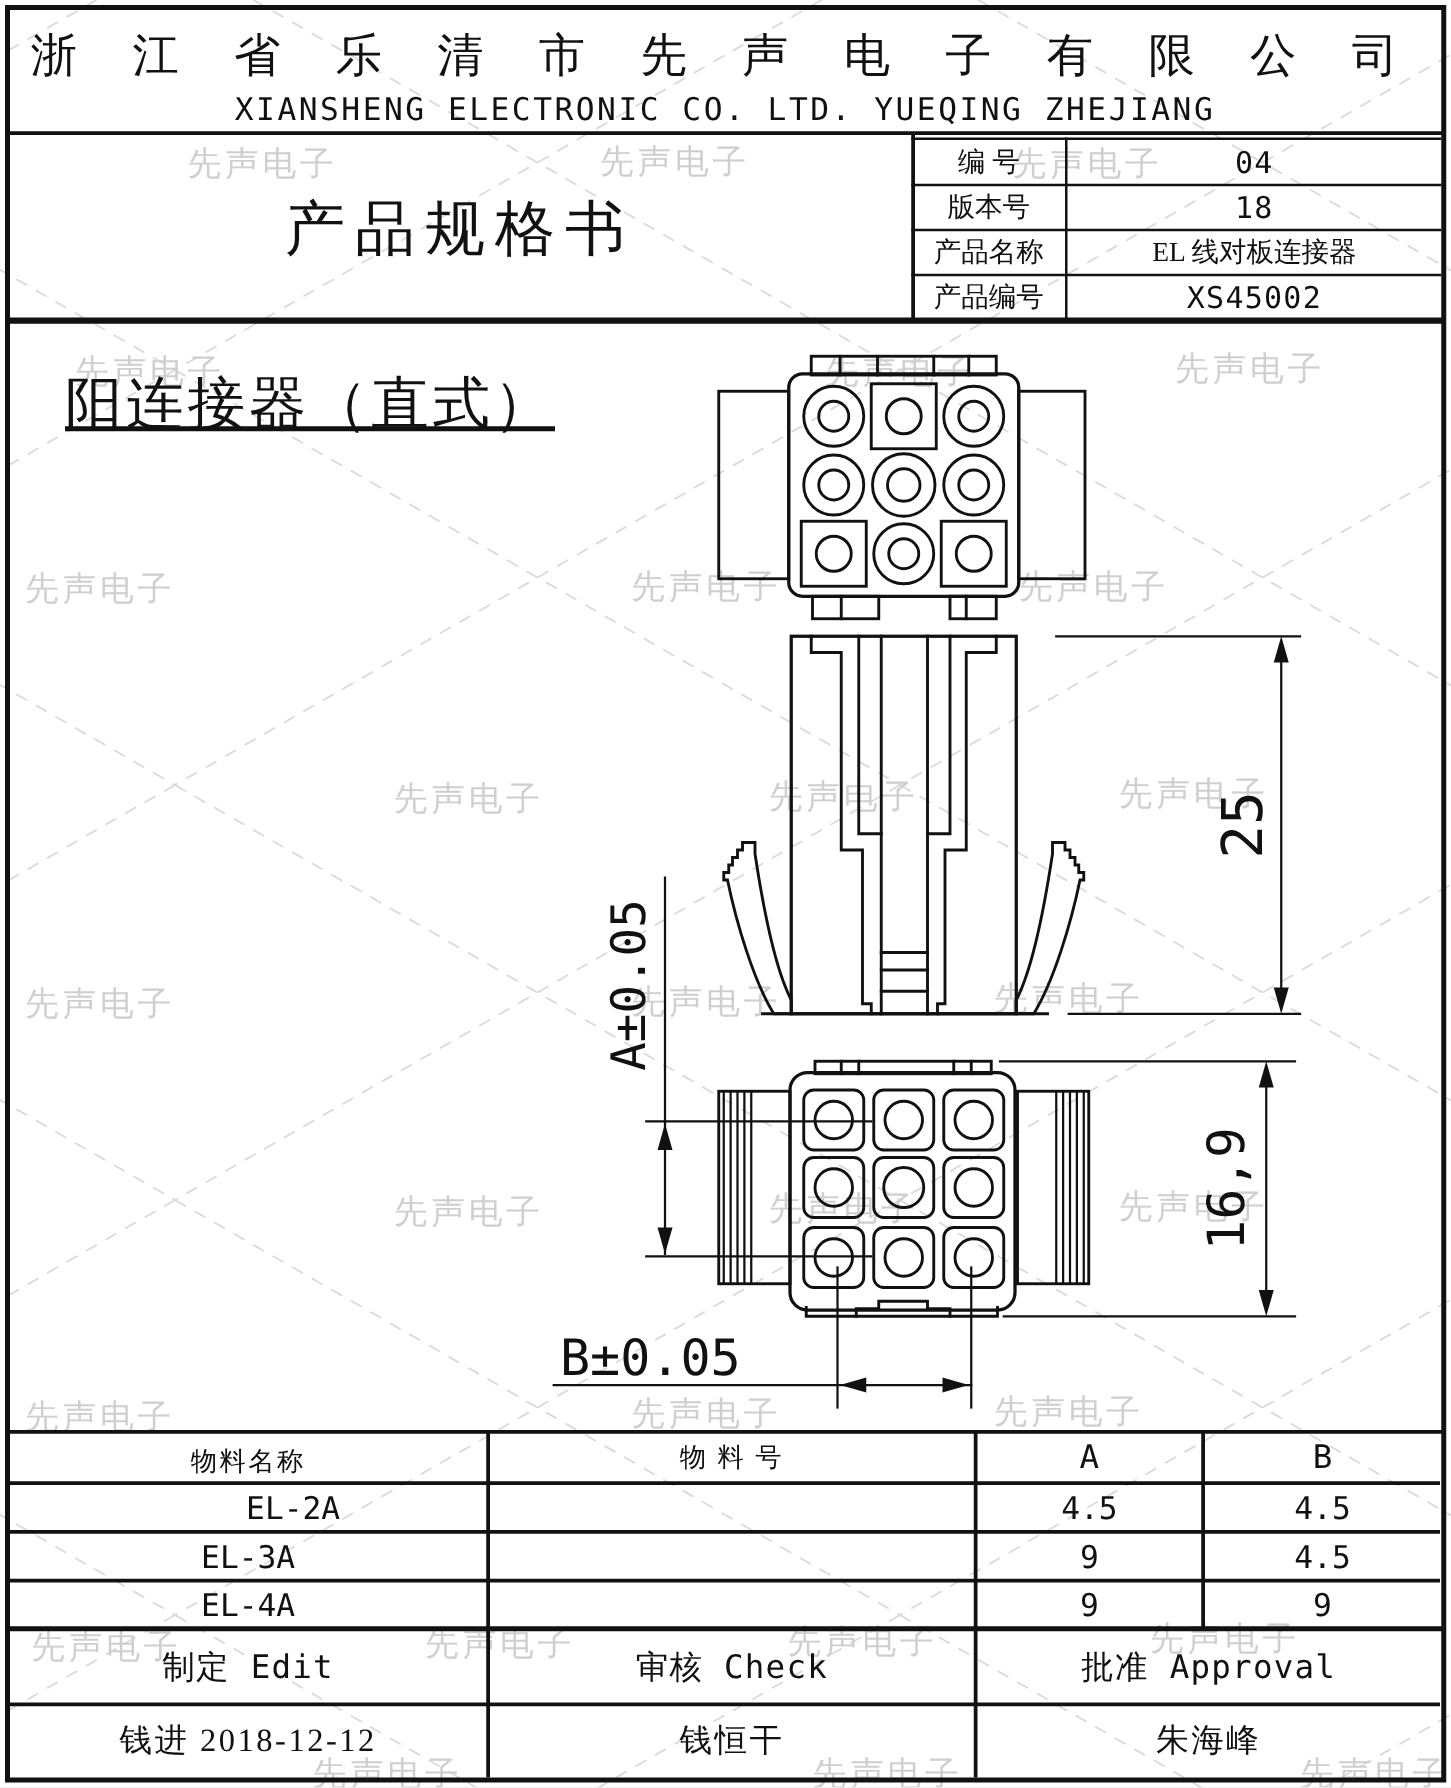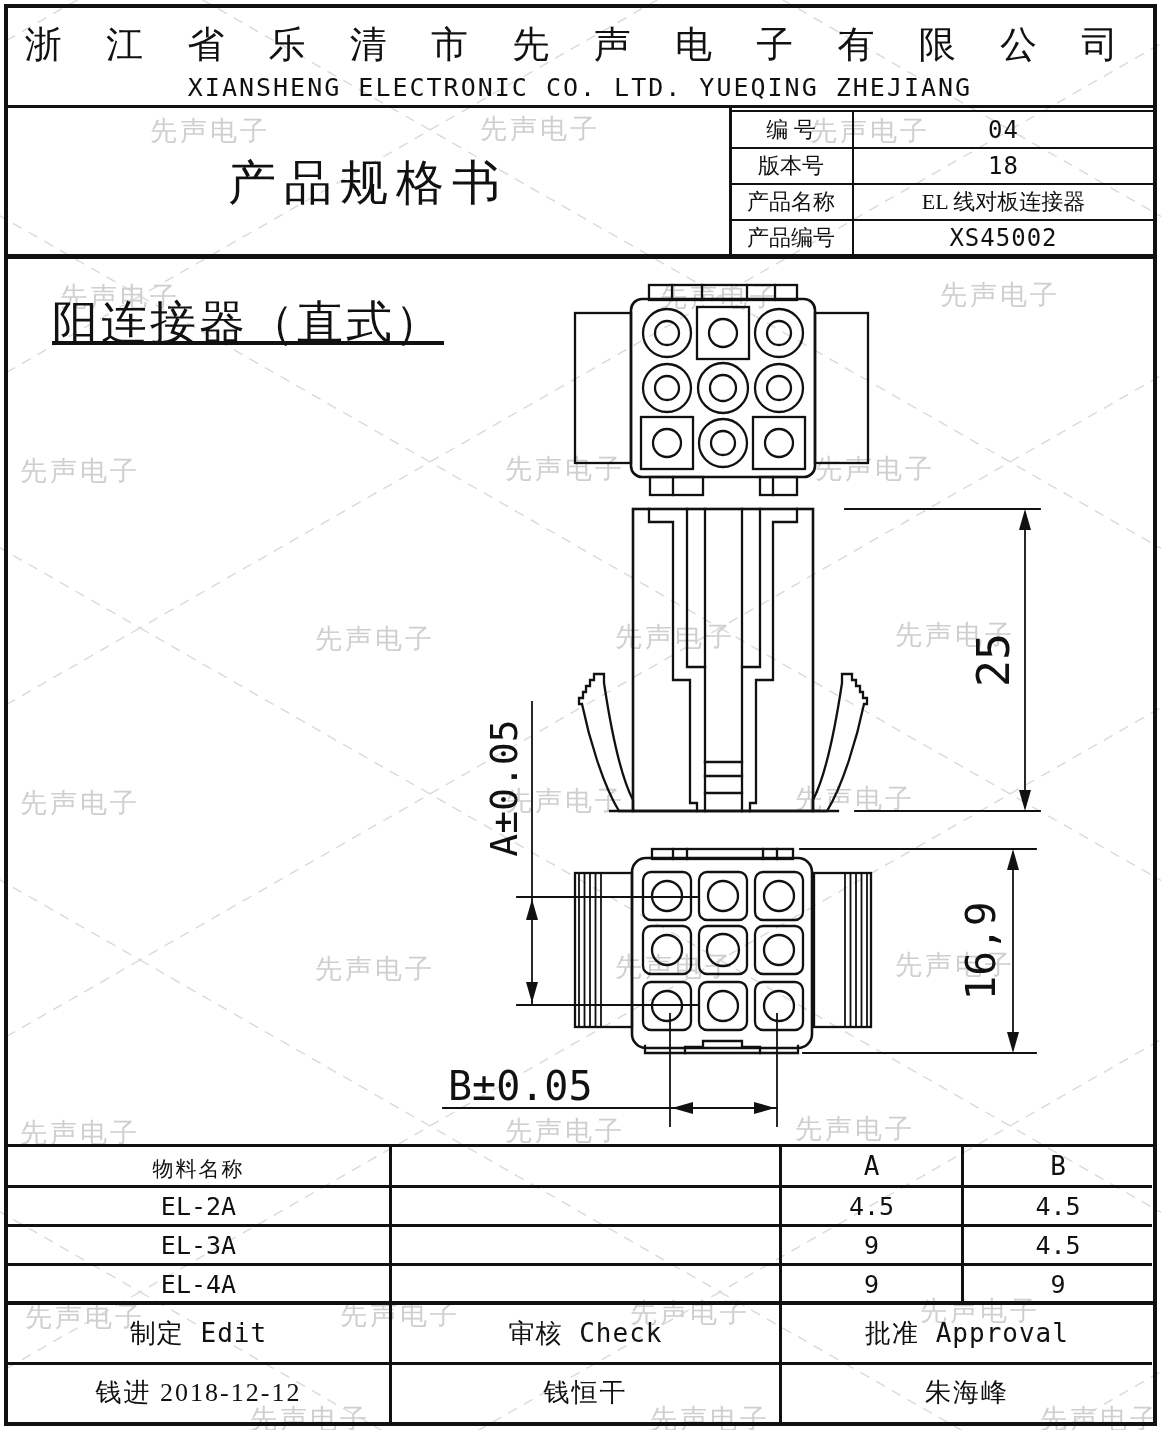--- a/index.html
+++ b/index.html
@@ -236,24 +236,25 @@
 
   <div class="hline" style="left:5px;top:1144px;width:1151px;height:3px;"></div>
   <div class="hline" style="left:8px;top:1185px;width:1144px;height:2.5px;"></div>
   <div class="hline" style="left:8px;top:1224px;width:1144px;height:2.5px;"></div>
   <div class="hline" style="left:8px;top:1263px;width:1144px;height:2.5px;"></div>
   <div class="vline" style="left:389px;top:1144px;width:2.5px;height:159px;"></div>
   <div class="vline" style="left:779px;top:1144px;width:2.5px;height:159px;"></div>
   <div class="vline" style="left:961px;top:1144px;width:2.5px;height:159px;"></div>
 
   <div class="abs center cn-serif th-cn" style="left:8px;top:1147px;width:381px;height:44px;z-index:3;">物料名称</div>
+  <div class="abs center cn-serif th-cn" style="left:392px;top:1147px;width:387px;height:38px;z-index:3;">物 料 号</div>
   <div class="abs center stick" style="left:782px;top:1147px;width:179px;height:38px;z-index:3;font-size:26px;">A</div>
   <div class="abs center stick" style="left:964px;top:1147px;width:188px;height:38px;z-index:3;font-size:26px;">B</div>
 
-  <div class="abs center stick cell-stick" style="left:8px;top:1188px;width:381px;height:36px;z-index:3;">EL-2A</div>
+  <div class="abs center stick cell-stick" style="left:8px;top:1188px;width:381px;height:36px;z-index:3;padding-left:36px;">EL-2A</div>
   <div class="abs center stick cell-stick" style="left:392px;top:1188px;width:387px;height:36px;z-index:3;"></div>
   <div class="abs center stick cell-stick" style="left:782px;top:1188px;width:179px;height:36px;z-index:3;">4.5</div>
   <div class="abs center stick cell-stick" style="left:964px;top:1188px;width:188px;height:36px;z-index:3;">4.5</div>
 
   <div class="abs center stick cell-stick" style="left:8px;top:1227px;width:381px;height:36px;z-index:3;">EL-3A</div>
   <div class="abs center stick cell-stick" style="left:392px;top:1227px;width:387px;height:36px;z-index:3;"></div>
   <div class="abs center stick cell-stick" style="left:782px;top:1227px;width:179px;height:36px;z-index:3;">9</div>
   <div class="abs center stick cell-stick" style="left:964px;top:1227px;width:188px;height:36px;z-index:3;">4.5</div>
 
   <div class="abs center stick cell-stick" style="left:8px;top:1266px;width:381px;height:36px;z-index:3;">EL-4A</div>

